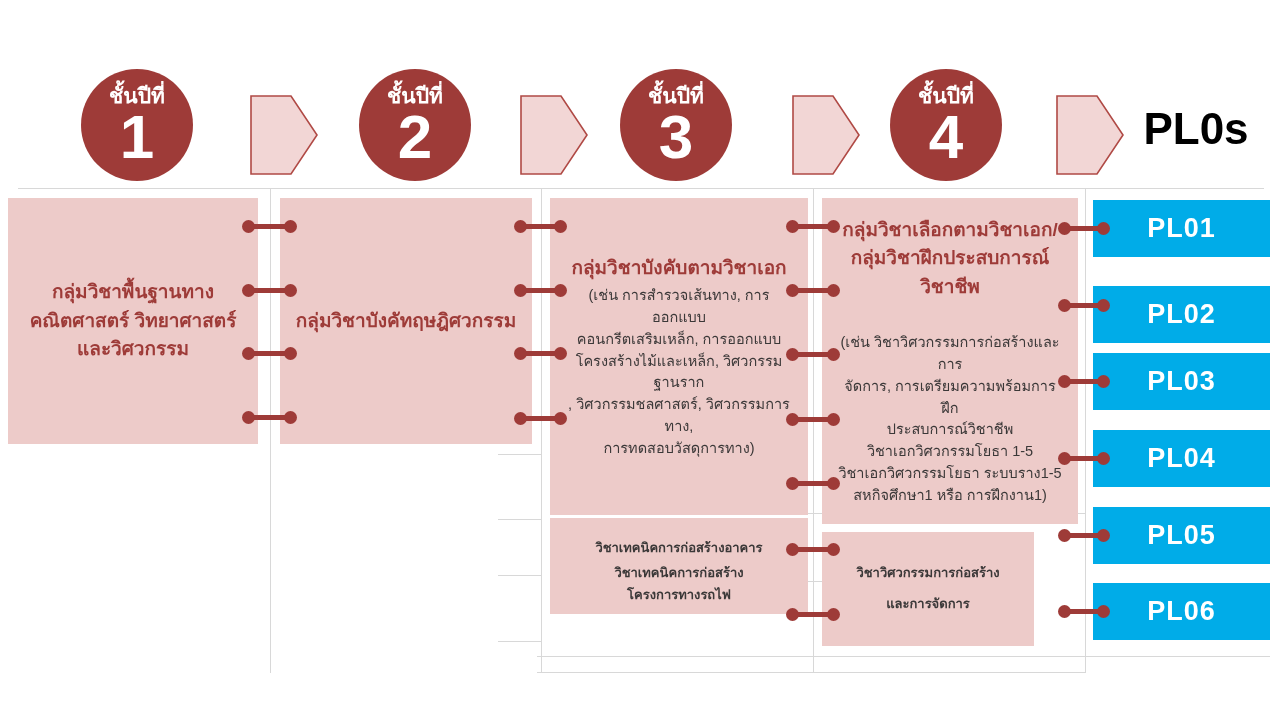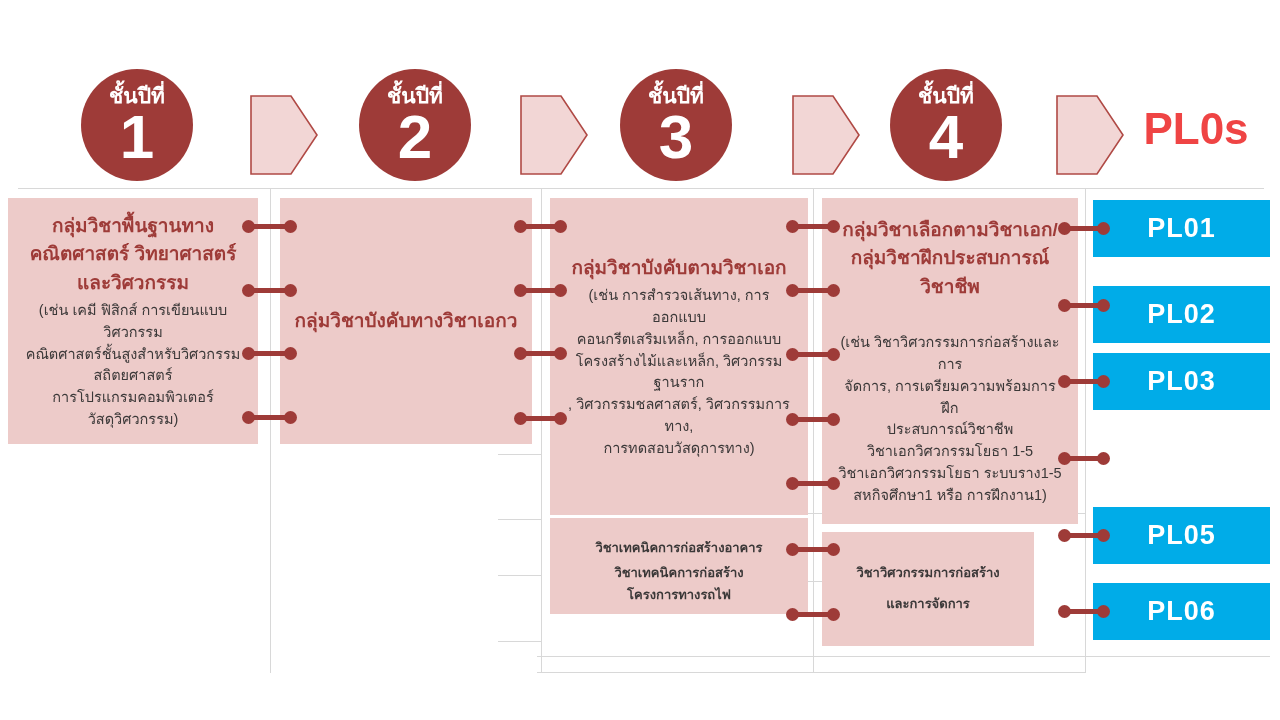--- a/index.html
+++ b/index.html
@@ -17,21 +17,21 @@
     background:#9E3B38;color:#ffffff;display:flex;flex-direction:column;
     justify-content:center;text-align:center;
   }
   .stage-label{font-size:21px;font-weight:bold;line-height:1.15;margin-top:1px;}
   .stage-number{font-size:62px;font-weight:bold;line-height:0.95;}
 
   .arrow{position:absolute;top:95px;width:68px;height:80px;}
 
   .plos-title{
     position:absolute;left:1128px;top:107px;width:136px;text-align:center;
-    font-size:44px;font-weight:bold;color:#ef4444;line-height:1;
+    font-size:44px;font-weight:bold;color:#000000;line-height:1;
   }
 
   
   .pinkbox{
     position:absolute;background:#EDCBC9;display:flex;flex-direction:column;
     align-items:center;justify-content:center;text-align:center;padding:2px 14px;
     box-sizing:border-box;
   }
   .box-title{color:#9E3B38;font-weight:bold;font-size:19px;line-height:1.5;white-space:pre-line;}
   .box-body{color:#3B3838;font-size:14.5px;line-height:1.5;white-space:pre-line;margin-top:3px;}
@@ -103,28 +103,23 @@
   </div>
   <svg class="arrow" style="left:1056px;" viewBox="0 0 68 80">
     <polygon points="1,1 41,1 67,40 41,79 1,79" fill="#F2D6D5" stroke="#B04A45" stroke-width="1.6"></polygon>
   </svg>
   <div class="plos-title">PL0s</div>
 
   <div class="pinkbox" style="left:8px;top:198px;width:250px;height:246px;">
     <div class="box-title">กลุ่มวิชาพื้นฐานทาง
 คณิตศาสตร์ วิทยาศาสตร์
 และวิศวกรรม</div>
-    <div class="box-body">(เช่น เคมี ฟิสิกส์ การเขียนแบบวิศวกรรม
-คณิตศาสตร์ชั้นสูงสำหรับวิศวกรรม
-สถิตยศาสตร์
-การโปรแกรมคอมพิวเตอร์
-วัสดุวิศวกรรม)</div>
   </div>
   <div class="pinkbox" style="left:280px;top:198px;width:252px;height:246px;">
-    <div class="box-title">กลุ่มวิชาบังคับทางวิชาเอกว</div>
+    <div class="box-title">กลุ่มวิชาบังคัทฤษฎิศวกรรม</div>
   </div>
   <div class="pinkbox" style="left:550px;top:198px;width:258px;height:317px;">
     <div class="box-title">กลุ่มวิชาบังคับตามวิชาเอก</div>
     <div class="box-body">(เช่น การสำรวจเส้นทาง, การออกแบบ
 คอนกรีตเสริมเหล็ก, การออกแบบ
 โครงสร้างไม้และเหล็ก, วิศวกรรมฐานราก
 , วิศวกรรมชลศาสตร์, วิศวกรรมการทาง,
 การทดสอบวัสดุการทาง)</div>
   </div>
   <div class="pinkbox" style="left:822px;top:198px;width:256px;height:326px;gap:28px;">
@@ -147,20 +142,21 @@
 โครงการทางรถไฟ</div>
   </div>
   <div class="pinkbox" style="left:822px;top:532px;width:212px;height:114px;">
     <div class="box-strong wide-lines">วิชาวิศวกรรมการก่อสร้าง
 และการจัดการ</div>
   </div>
 
   <div class="plo" style="top:200px;">PL01</div>
   <div class="plo" style="top:286px;">PL02</div>
   <div class="plo" style="top:353px;">PL03</div>
+  <div class="plo" style="top:430px;">PL04</div>
   <div class="plo" style="top:507px;">PL05</div>
   <div class="plo" style="top:583px;">PL06</div>
 
   <div class="connector" style="left:242px;top:220px;width:55px;"></div>
   <div class="connector" style="left:242px;top:284px;width:55px;"></div>
   <div class="connector" style="left:242px;top:347px;width:55px;"></div>
   <div class="connector" style="left:242px;top:411px;width:55px;"></div>
 
   <div class="connector" style="left:514px;top:220px;width:53px;"></div>
   <div class="connector" style="left:514px;top:284px;width:53px;"></div>

